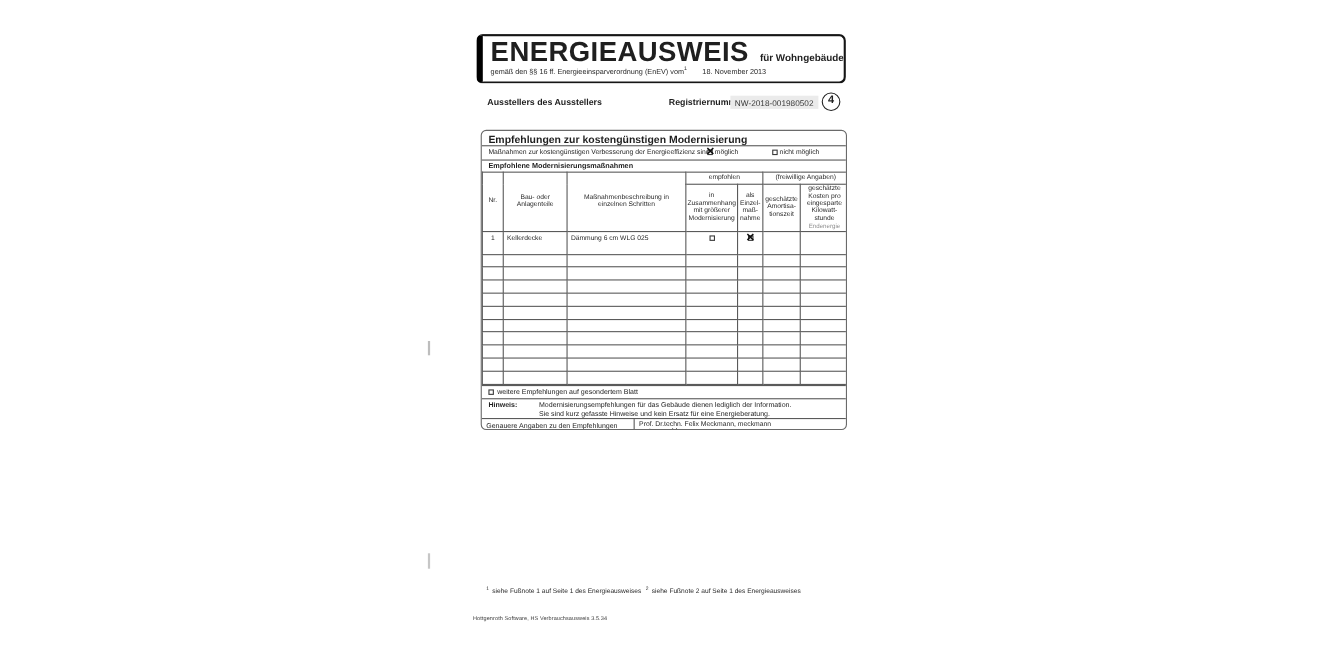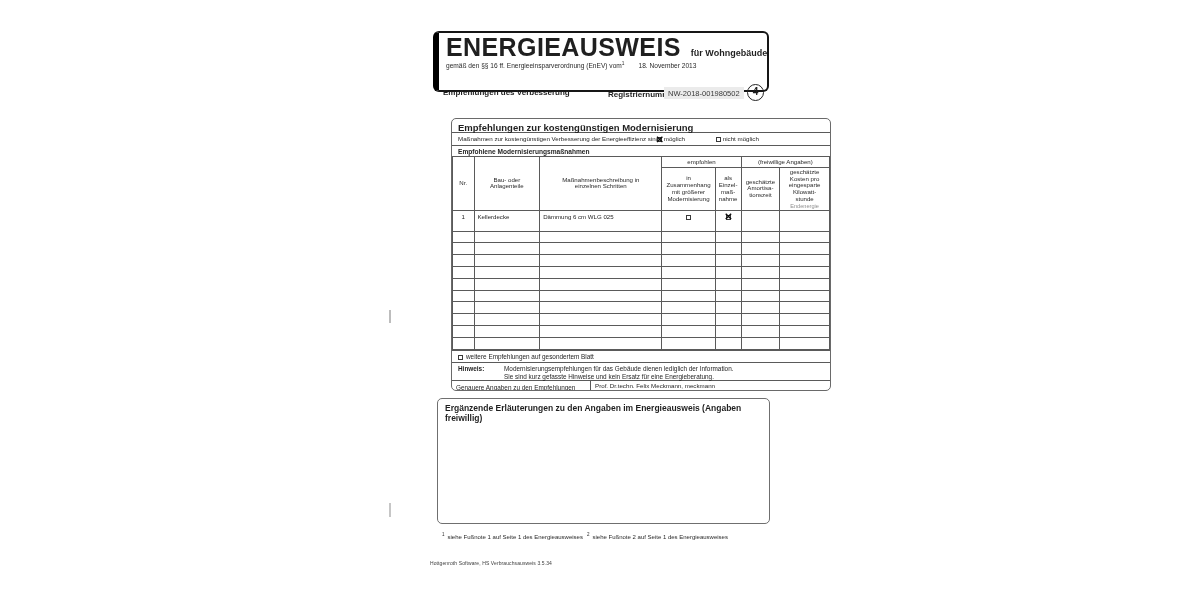--- a/index.html
+++ b/index.html
@@ -3,21 +3,21 @@
 <meta charset="utf-8">
 <style>
   * { box-sizing: border-box; margin: 0; padding: 0; }
   html, body { width: 1200px; height: 600px; background: #ffffff; overflow: hidden; }
   body { font-family: "Liberation Sans", sans-serif; color: #1f1f1f; position: relative; }
 
   .page { position: absolute; inset: 0; }
 
   
   .header-box {
-    position: absolute; left: 433px; top: 31px; width: 336px; height: 61px;
+    position: absolute; left: 433px; top: 31px; width: 336px; height: 45px;
     border: 2px solid #161616; border-left: 6px solid #000;
     border-radius: 6px; background: #fff; padding: 2px 0 0 7px; overflow: hidden;
   }
   .title-line { white-space: nowrap; line-height: 1.0; }
   .main-title { font-size: 25px; font-weight: bold; letter-spacing: 0.4px; display: inline-block; }
   .building-type { font-size: 9px; font-weight: bold; margin-left: 10px; display: inline-block; }
   .law-line { font-size: 6.6px; margin-top: 1px; white-space: nowrap; color: #2a2a2a; }
   .law-line sup { font-size: 4.8px; }
   .law-date { display: inline-block; margin-left: 14px; }
 
@@ -27,21 +27,21 @@
   .reg-label sup { font-size: 5.5px; }
   .reg-value { position: absolute; left: 664px; top: 87px; font-size: 7.5px; background: #ebebeb; padding: 1.5px 4px; color: #3a3a3a; }
   .page-circle {
     position: absolute; left: 747px; top: 84px; width: 17px; height: 17px;
     border: 1.6px solid #222; border-radius: 50%; text-align: center;
     line-height: 14px; font-weight: bold; font-size: 10px;
   }
 
   
   .main-box {
-    position: absolute; left: 451px; top: 118px; width: 380px; height: 273px;
+    position: absolute; left: 437px; top: 118px; width: 333px; height: 273px;
     border: 1.5px solid #6a6a6a; border-radius: 5px; overflow: hidden; background: #fff;
   }
   .main-title-bar { font-size: 9.5px; font-weight: bold; padding: 3px 6px 0; height: 14px; border-bottom: 1px solid #5a5a5a; }
   .possible-row { position: relative; height: 13px; border-bottom: 1px solid #5a5a5a; font-size: 6.2px; line-height: 12px; padding-left: 6px; white-space: nowrap; }
   .opt-possible { position: absolute; left: 205px; top: 0; }
   .opt-not-possible { position: absolute; left: 264px; top: 0; }
   .table-caption { font-size: 6.6px; font-weight: bold; padding: 2px 6px 0; height: 10px; }
 
   table.mod-table { width: 100%; border-collapse: collapse; table-layout: fixed; font-size: 6.1px; }
   .mod-table th, .mod-table td { border: 1px solid #5a5a5a; overflow: hidden; }
@@ -94,21 +94,21 @@
 
   <div class="header-box">
     <div class="title-line">
       <span class="main-title">ENERGIEAUSWEIS</span><span class="building-type">für Wohngebäude</span>
     </div>
     <div class="law-line">
       <span>gemäß den §§ 16 ff. Energieeinsparverordnung (EnEV) vom</span><sup>1</sup><span class="law-date">18. November 2013</span>
     </div>
   </div>
 
-  <div class="section-label">Empfehlungen des Verbesserung</div>
+  <div class="section-label">Ausstellers des Ausstellers</div>
   <div class="reg-label">
     <span>Registriernummer</span><sup>2</sup>
   </div>
   <div class="reg-value">NW-2018-001980502</div>
   <div class="page-circle">4</div>
 
   <div class="main-box">
     <div class="main-title-bar">Empfehlungen zur kostengünstigen Modernisierung</div>
 
     <div class="possible-row">
@@ -281,23 +281,20 @@
 
     <div class="issuer-row">
       <div class="issuer-label">Genauere Angaben zu den Empfehlungen sind
 erhältlich bei/unter:</div>
       <div class="issuer-value">Prof. Dr.techn. Felix Meckmann, meckmann
 partner gmbh
 Johann-Georg-Halske-Str. 3a, 41352 Korschenbroich</div>
     </div>
   </div>
 
-  <div class="supplement-box">
-    <div class="supplement-title">Ergänzende Erläuterungen zu den Angaben im Energieausweis (Angaben freiwillig)</div>
-  </div>
 
   <div class="footnote footnote-1">
     <sup>1</sup><span>siehe Fußnote 1 auf Seite 1 des Energieausweises</span>
   </div>
   <div class="footnote footnote-2">
     <sup>2</sup><span>siehe Fußnote 2 auf Seite 1 des Energieausweises</span>
   </div>
 
   <div class="software-credit">Hottgenroth Software, HS Verbrauchsausweis 3.5.34</div>
 

